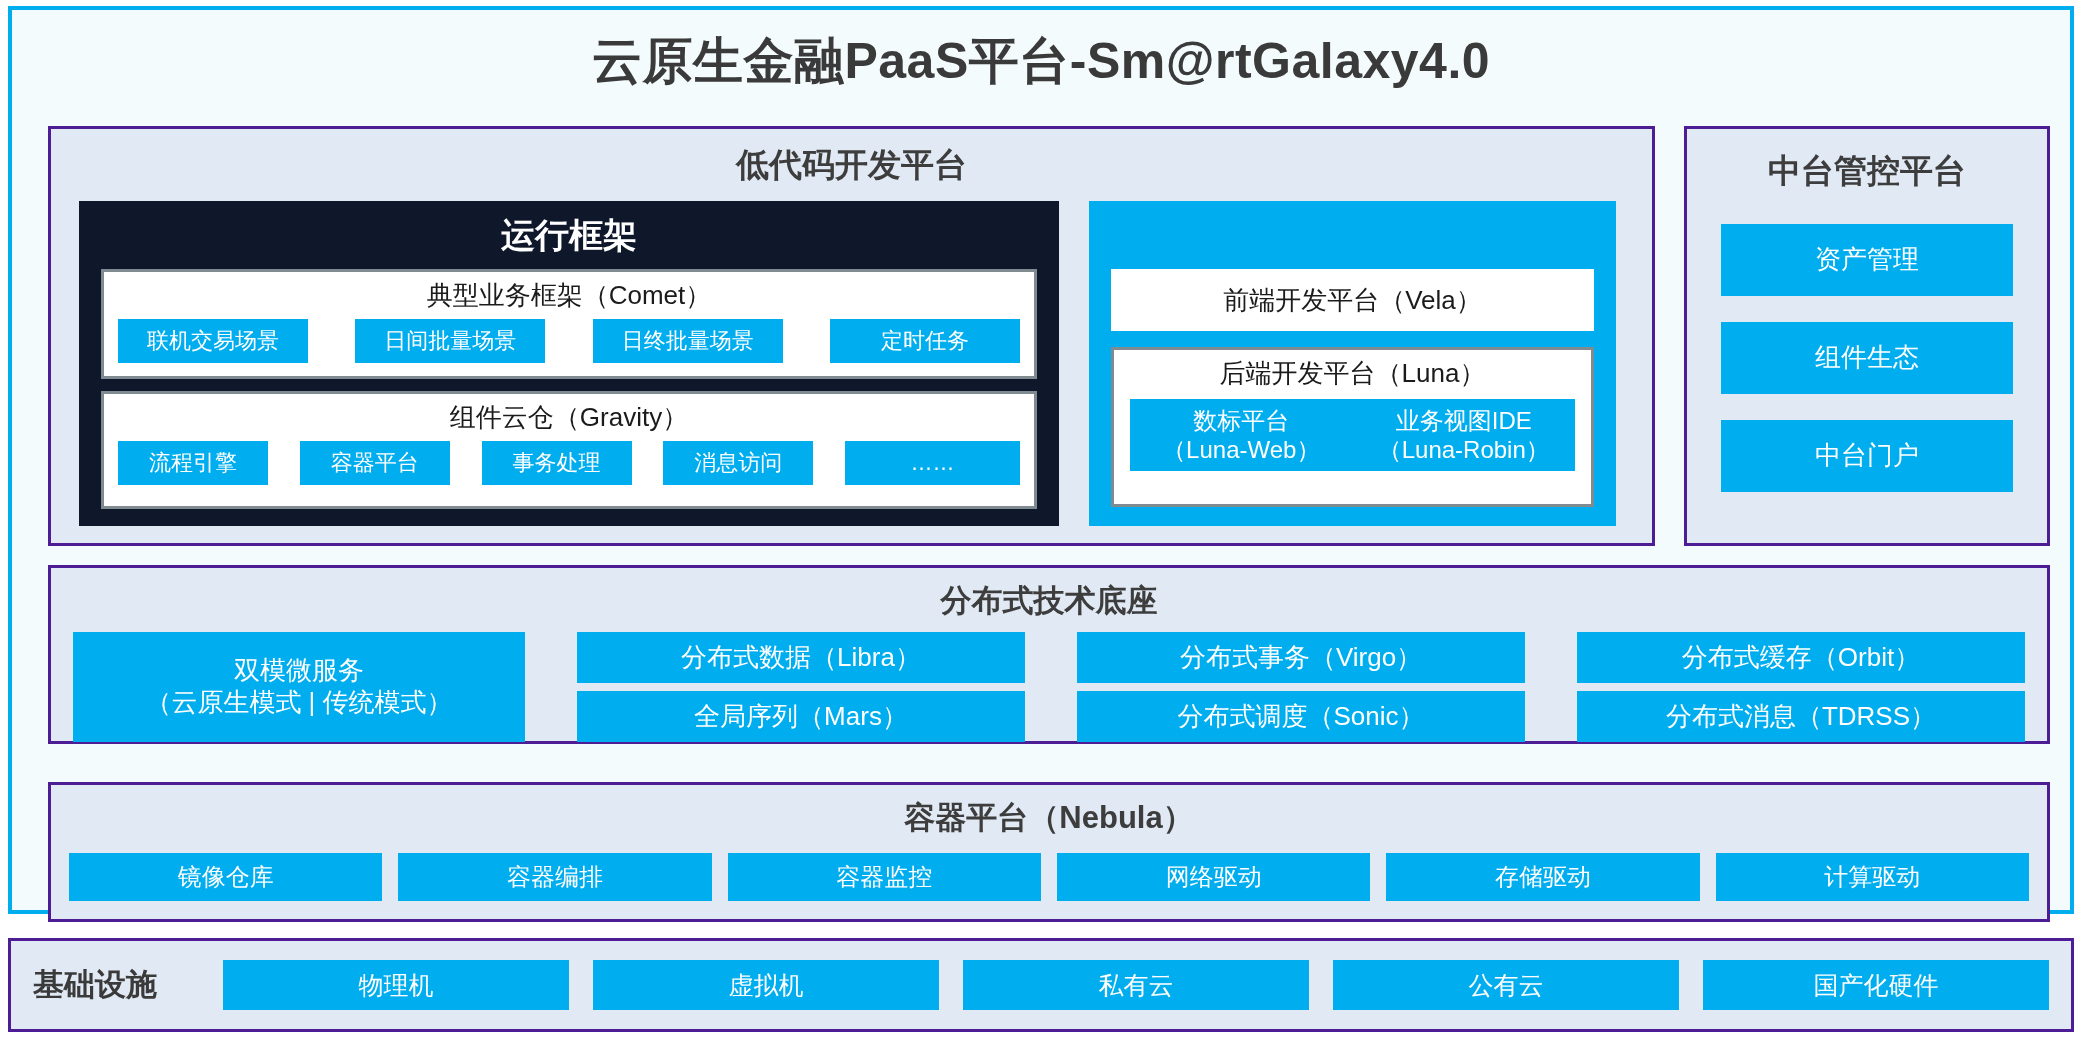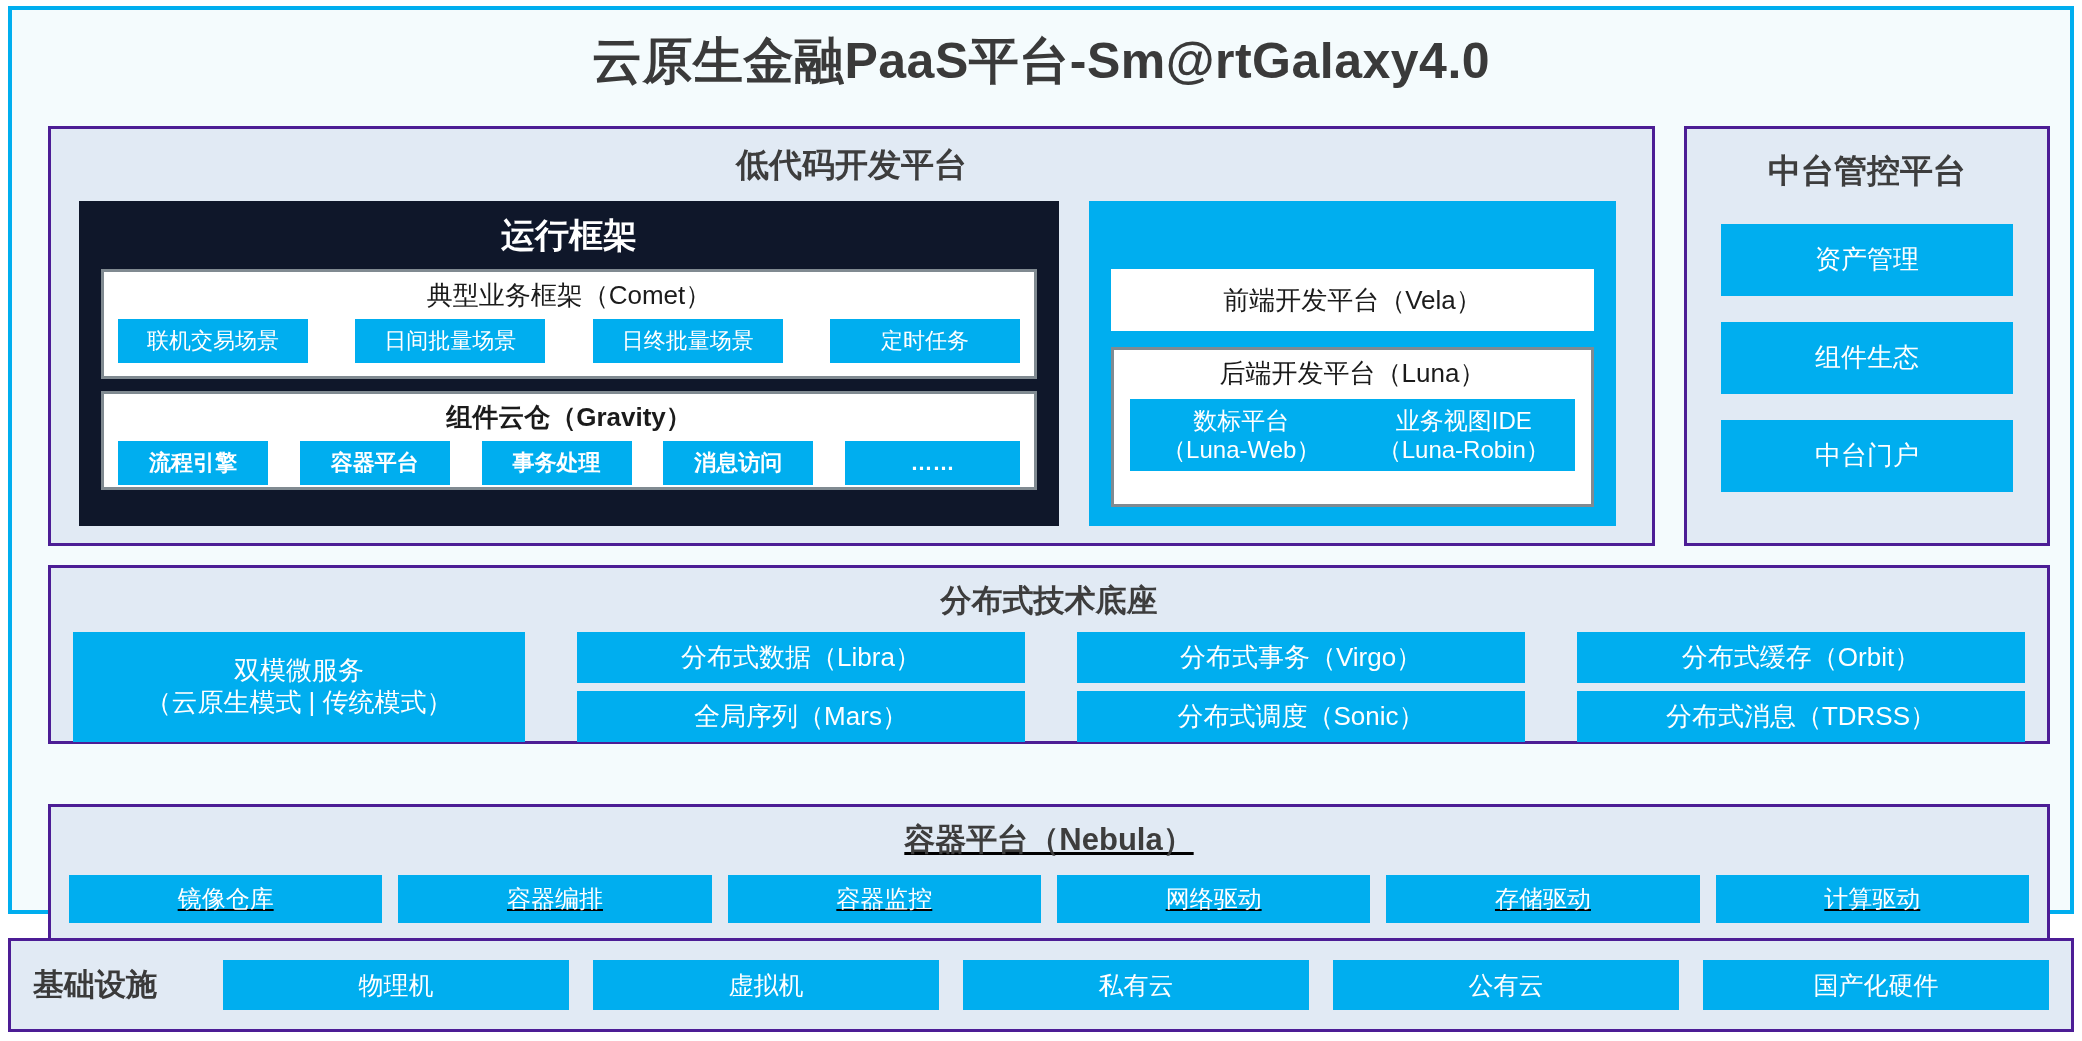--- a/index.html
+++ b/index.html
@@ -91,21 +91,21 @@
   }
   .inner-white {
     position: absolute;
     left: 22px;
     width: 936px;
     background: #ffffff;
     border: 3px solid #808a91;
     box-sizing: border-box;
   }
   #comet-box { top: 68px; height: 110px; }
-  #gravity-box { top: 190px; height: 99px; font-weight: bold; }
+  #gravity-box { top: 190px; height: 118px; }
   .inner-white-title {
     text-align: center;
     color: #1b1b1b;
     font-size: 26px;
     padding-top: 6px;
   }
   .chip-row {
     display: flex;
     justify-content: space-between;
     padding: 6px 14px 0 14px;
@@ -227,24 +227,23 @@
   }
   .dist-col .blue-chip {
     height: 51px;
     font-size: 26px;
   }
 
   
   #container-panel {
     position: absolute;
     left: 36px;
-    top: 794px;
+    top: 772px;
     width: 2002px;
     height: 140px;
-    text-decoration: underline;
   }
   #container-title {
     margin-top: 12px;
     font-size: 31px;
   }
   #container-items {
     display: flex;
     gap: 16px;
     padding: 14px 18px 0 18px;
   }

